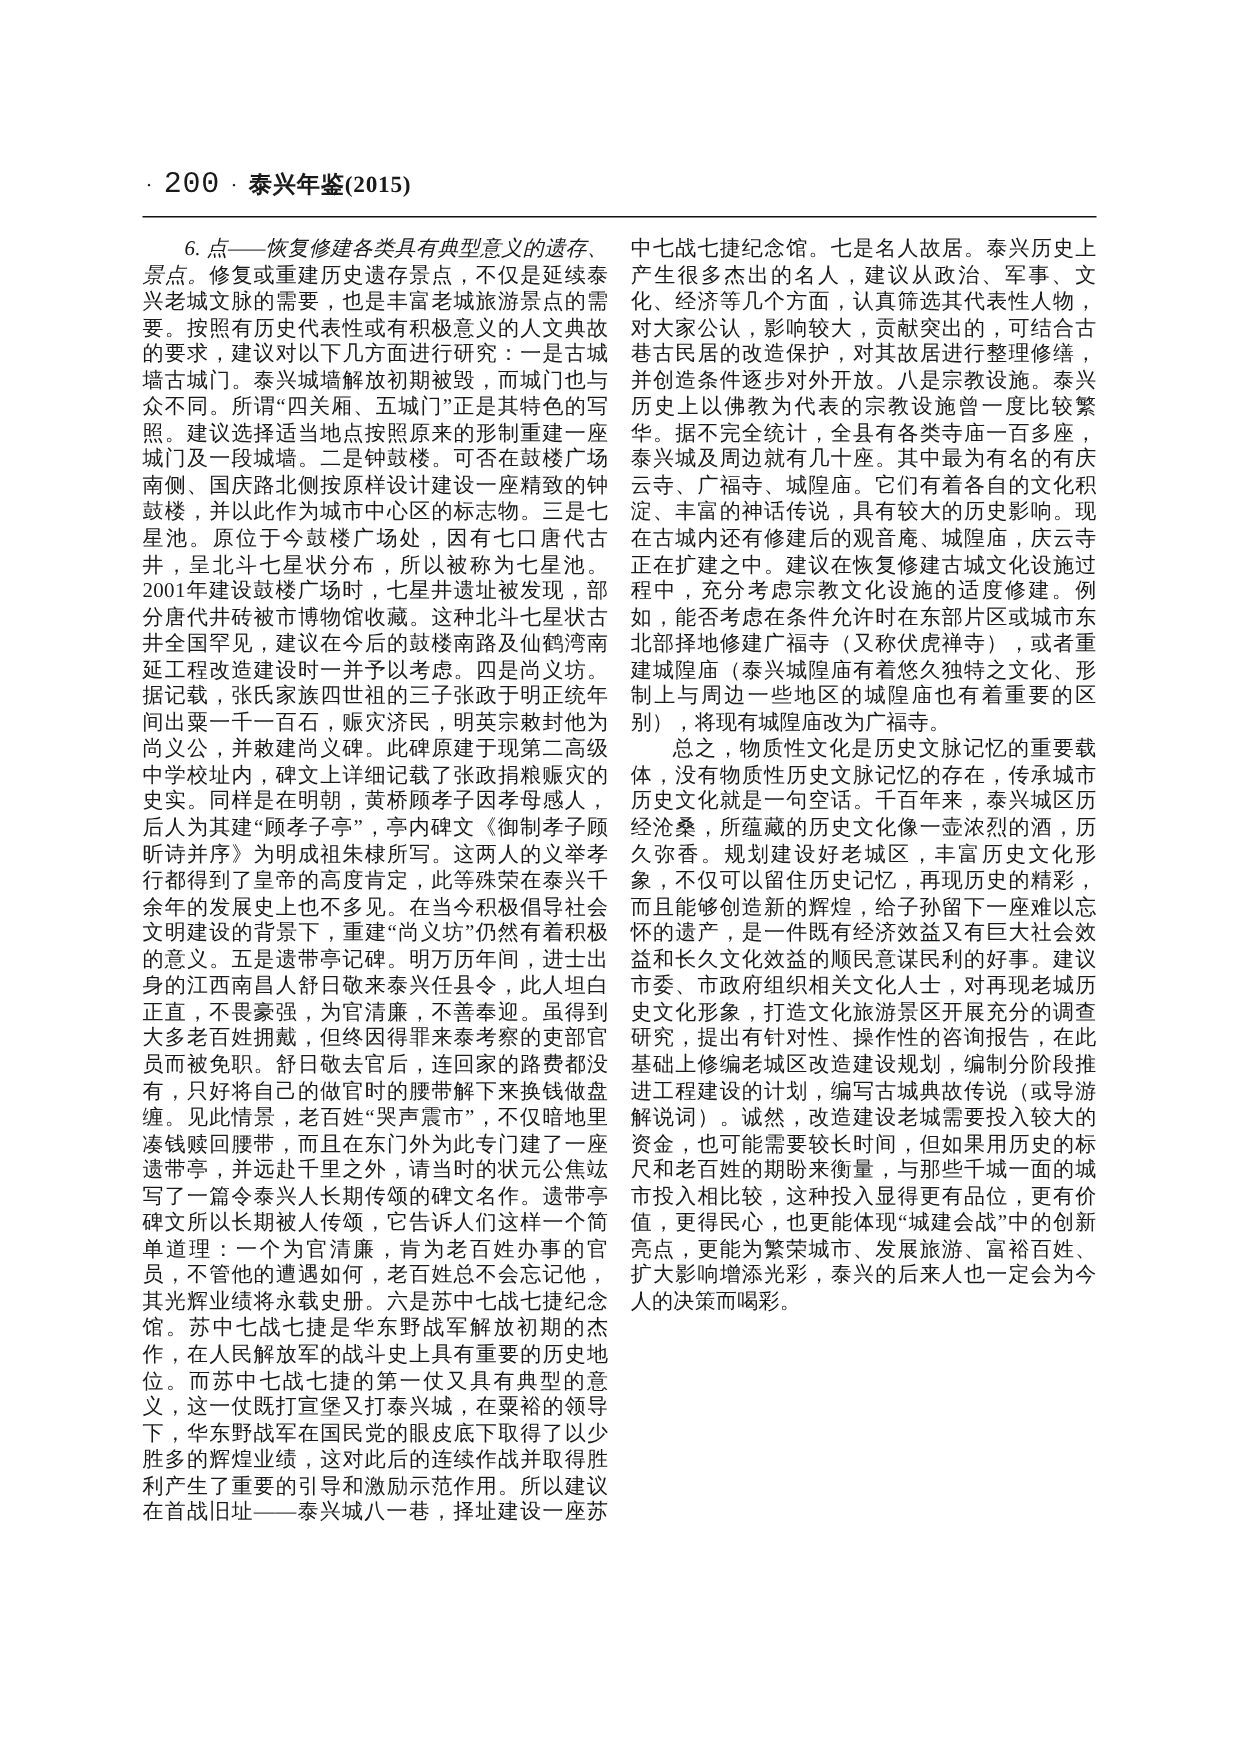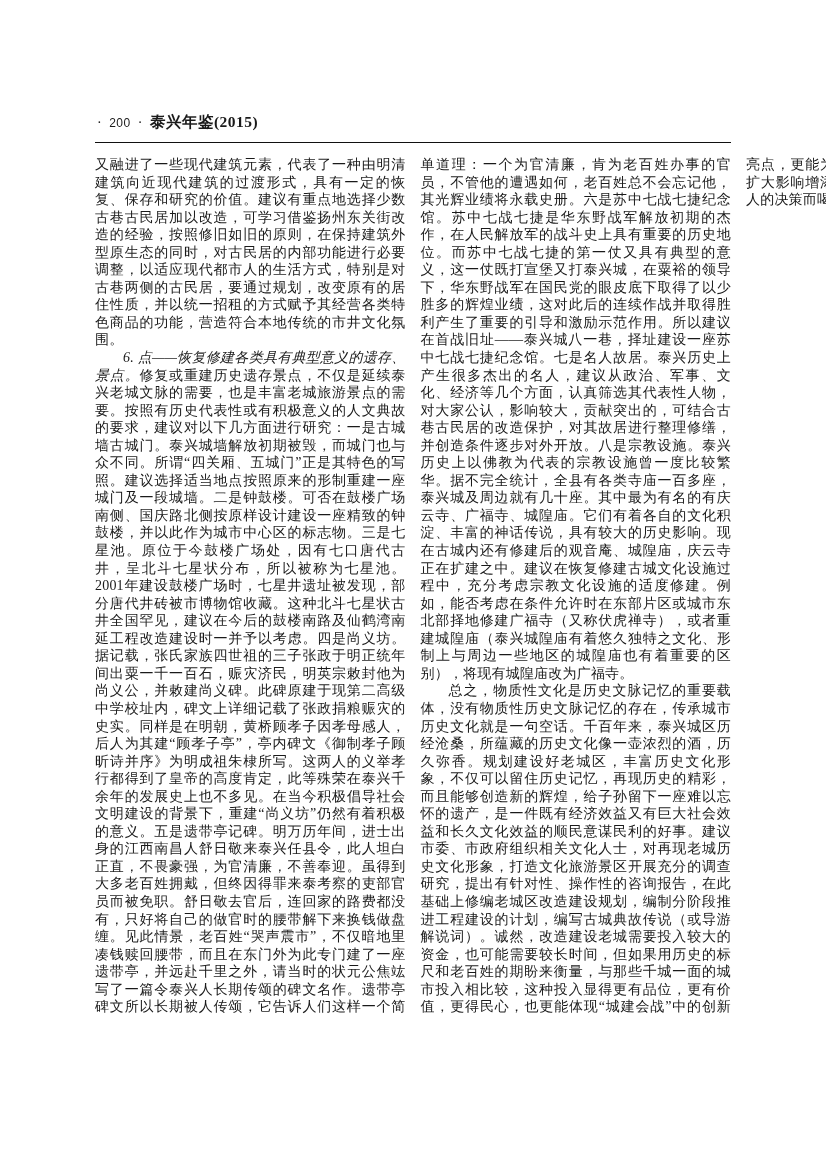--- a/index.html
+++ b/index.html
@@ -27,22 +27,22 @@
   .page-header {
     display: flex;
     align-items: baseline;
     gap: 7px;
     font-size: 15px;
     letter-spacing: 0.5px;
     padding-left: 2px;
     padding-bottom: 9px;
   }
   .page-header .num {
-    font-family: Liberation Sans, sans-serif;
-    font-size: 12px;
+    font-family: Liberation Mono, monospace;
+    font-size: 20px;
   }
   .page-header .dot {
     font-size: 14px;
   }
   .page-header .journal {
     font-weight: 600;
     font-size: 15.5px;
     text-align: center;
   }
   .header-rule {
@@ -82,19 +82,18 @@
     <div class="page-header">
       <span class="dot">·</span>
       <span class="num">200</span>
       <span class="dot">·</span>
       <span class="journal">泰兴年鉴(2015)</span>
     </div>
 
     <hr class="header-rule">
 
     <div class="article-body">
-      <p><span>又融进了一些现代建筑元素，代表了一种由明清建筑向近现代建筑的过渡形式，具有一定的恢复、保存和研究的价值。建议有重点地选择少数古巷古民居加以改造，可学习借鉴扬州东关街改造的经验，按照修旧如旧的原则，在保持建筑外型原生态的同时，对古民居的内部功能进行必要调整，以适应现代都市人的生活方式，特别是对古巷两侧的古民居，要通过规划，改变原有的居住性质，并以统一招租的方式赋予其经营各类特色商品的功能，营造符合本地传统的市井文化氛围。</span></p>
       <p class="indent"><span class="para-lead">6. 点——恢复修建各类具有典型意义的遗存、景点。</span><span>修复或重建历史遗存景点，不仅是延续泰兴老城文脉的需要，也是丰富老城旅游景点的需要。按照有历史代表性或有积极意义的人文典故的要求，建议对以下几方面进行研究：一是古城墙古城门。泰兴城墙解放初期被毁，而城门也与众不同。所谓“四关厢、五城门”正是其特色的写照。建议选择适当地点按照原来的形制重建一座城门及一段城墙。二是钟鼓楼。可否在鼓楼广场南侧、国庆路北侧按原样设计建设一座精致的钟鼓楼，并以此作为城市中心区的标志物。三是七星池。原位于今鼓楼广场处，因有七口唐代古井，呈北斗七星状分布，所以被称为七星池。2001年建设鼓楼广场时，七星井遗址被发现，部分唐代井砖被市博物馆收藏。这种北斗七星状古井全国罕见，建议在今后的鼓楼南路及仙鹤湾南延工程改造建设时一并予以考虑。四是尚义坊。据记载，张氏家族四世祖的三子张政于明正统年间出粟一千一百石，赈灾济民，明英宗敕封他为尚义公，并敕建尚义碑。此碑原建于现第二高级中学校址内，碑文上详细记载了张政捐粮赈灾的史实。同样是在明朝，黄桥顾孝子因孝母感人，后人为其建“顾孝子亭”，亭内碑文《御制孝子顾昕诗并序》为明成祖朱棣所写。这两人的义举孝行都得到了皇帝的高度肯定，此等殊荣在泰兴千余年的发展史上也不多见。在当今积极倡导社会文明建设的背景下，重建“尚义坊”仍然有着积极的意义。五是遗带亭记碑。明万历年间，进士出身的江西南昌人舒日敬来泰兴任县令，此人坦白正直，不畏豪强，为官清廉，不善奉迎。虽得到大多老百姓拥戴，但终因得罪来泰考察的吏部官员而被免职。舒日敬去官后，连回家的路费都没有，只好将自己的做官时的腰带解下来换钱做盘缠。见此情景，老百姓“哭声震市”，不仅暗地里凑钱赎回腰带，而且在东门外为此专门建了一座遗带亭，并远赴千里之外，请当时的状元公焦竑写了一篇令泰兴人长期传颂的碑文名作。遗带亭碑文所以长期被人传颂，它告诉人们这样一个简单道理：一个为官清廉，肯为老百姓办事的官员，不管他的遭遇如何，老百姓总不会忘记他，其光辉业绩将永载史册。六是苏中七战七捷纪念馆。苏中七战七捷是华东野战军解放初期的杰作，在人民解放军的战斗史上具有重要的历史地位。而苏中七战七捷的第一仗又具有典型的意义，这一仗既打宣堡又打泰兴城，在粟裕的领导下，华东野战军在国民党的眼皮底下取得了以少胜多的辉煌业绩，这对此后的连续作战并取得胜利产生了重要的引导和激励示范作用。所以建议在首战旧址——泰兴城八一巷，择址建设一座苏中七战七捷纪念馆。七是名人故居。泰兴历史上产生很多杰出的名人，建议从政治、军事、文化、经济等几个方面，认真筛选其代表性人物，对大家公认，影响较大，贡献突出的，可结合古巷古民居的改造保护，对其故居进行整理修缮，并创造条件逐步对外开放。八是宗教设施。泰兴历史上以佛教为代表的宗教设施曾一度比较繁华。据不完全统计，全县有各类寺庙一百多座，泰兴城及周边就有几十座。其中最为有名的有庆云寺、广福寺、城隍庙。它们有着各自的文化积淀、丰富的神话传说，具有较大的历史影响。现在古城内还有修建后的观音庵、城隍庙，庆云寺正在扩建之中。建议在恢复修建古城文化设施过程中，充分考虑宗教文化设施的适度修建。例如，能否考虑在条件允许时在东部片区或城市东北部择地修建广福寺（又称伏虎禅寺），或者重建城隍庙（泰兴城隍庙有着悠久独特之文化、形制上与周边一些地区的城隍庙也有着重要的区别），将现有城隍庙改为广福寺。</span></p>
       <p class="indent"><span>总之，物质性文化是历史文脉记忆的重要载体，没有物质性历史文脉记忆的存在，传承城市历史文化就是一句空话。千百年来，泰兴城区历经沧桑，所蕴藏的历史文化像一壶浓烈的酒，历久弥香。规划建设好老城区，丰富历史文化形象，不仅可以留住历史记忆，再现历史的精彩，而且能够创造新的辉煌，给子孙留下一座难以忘怀的遗产，是一件既有经济效益又有巨大社会效益和长久文化效益的顺民意谋民利的好事。建议市委、市政府组织相关文化人士，对再现老城历史文化形象，打造文化旅游景区开展充分的调查研究，提出有针对性、操作性的咨询报告，在此基础上修编老城区改造建设规划，编制分阶段推进工程建设的计划，编写古城典故传说（或导游解说词）。诚然，改造建设老城需要投入较大的资金，也可能需要较长时间，但如果用历史的标尺和老百姓的期盼来衡量，与那些千城一面的城市投入相比较，这种投入显得更有品位，更有价值，更得民心，也更能体现“城建会战”中的创新亮点，更能为繁荣城市、发展旅游、富裕百姓、扩大影响增添光彩，泰兴的后来人也一定会为今人的决策而喝彩。</span></p>
     </div>
 
   </div>
 </div>
 
 </body></html>

